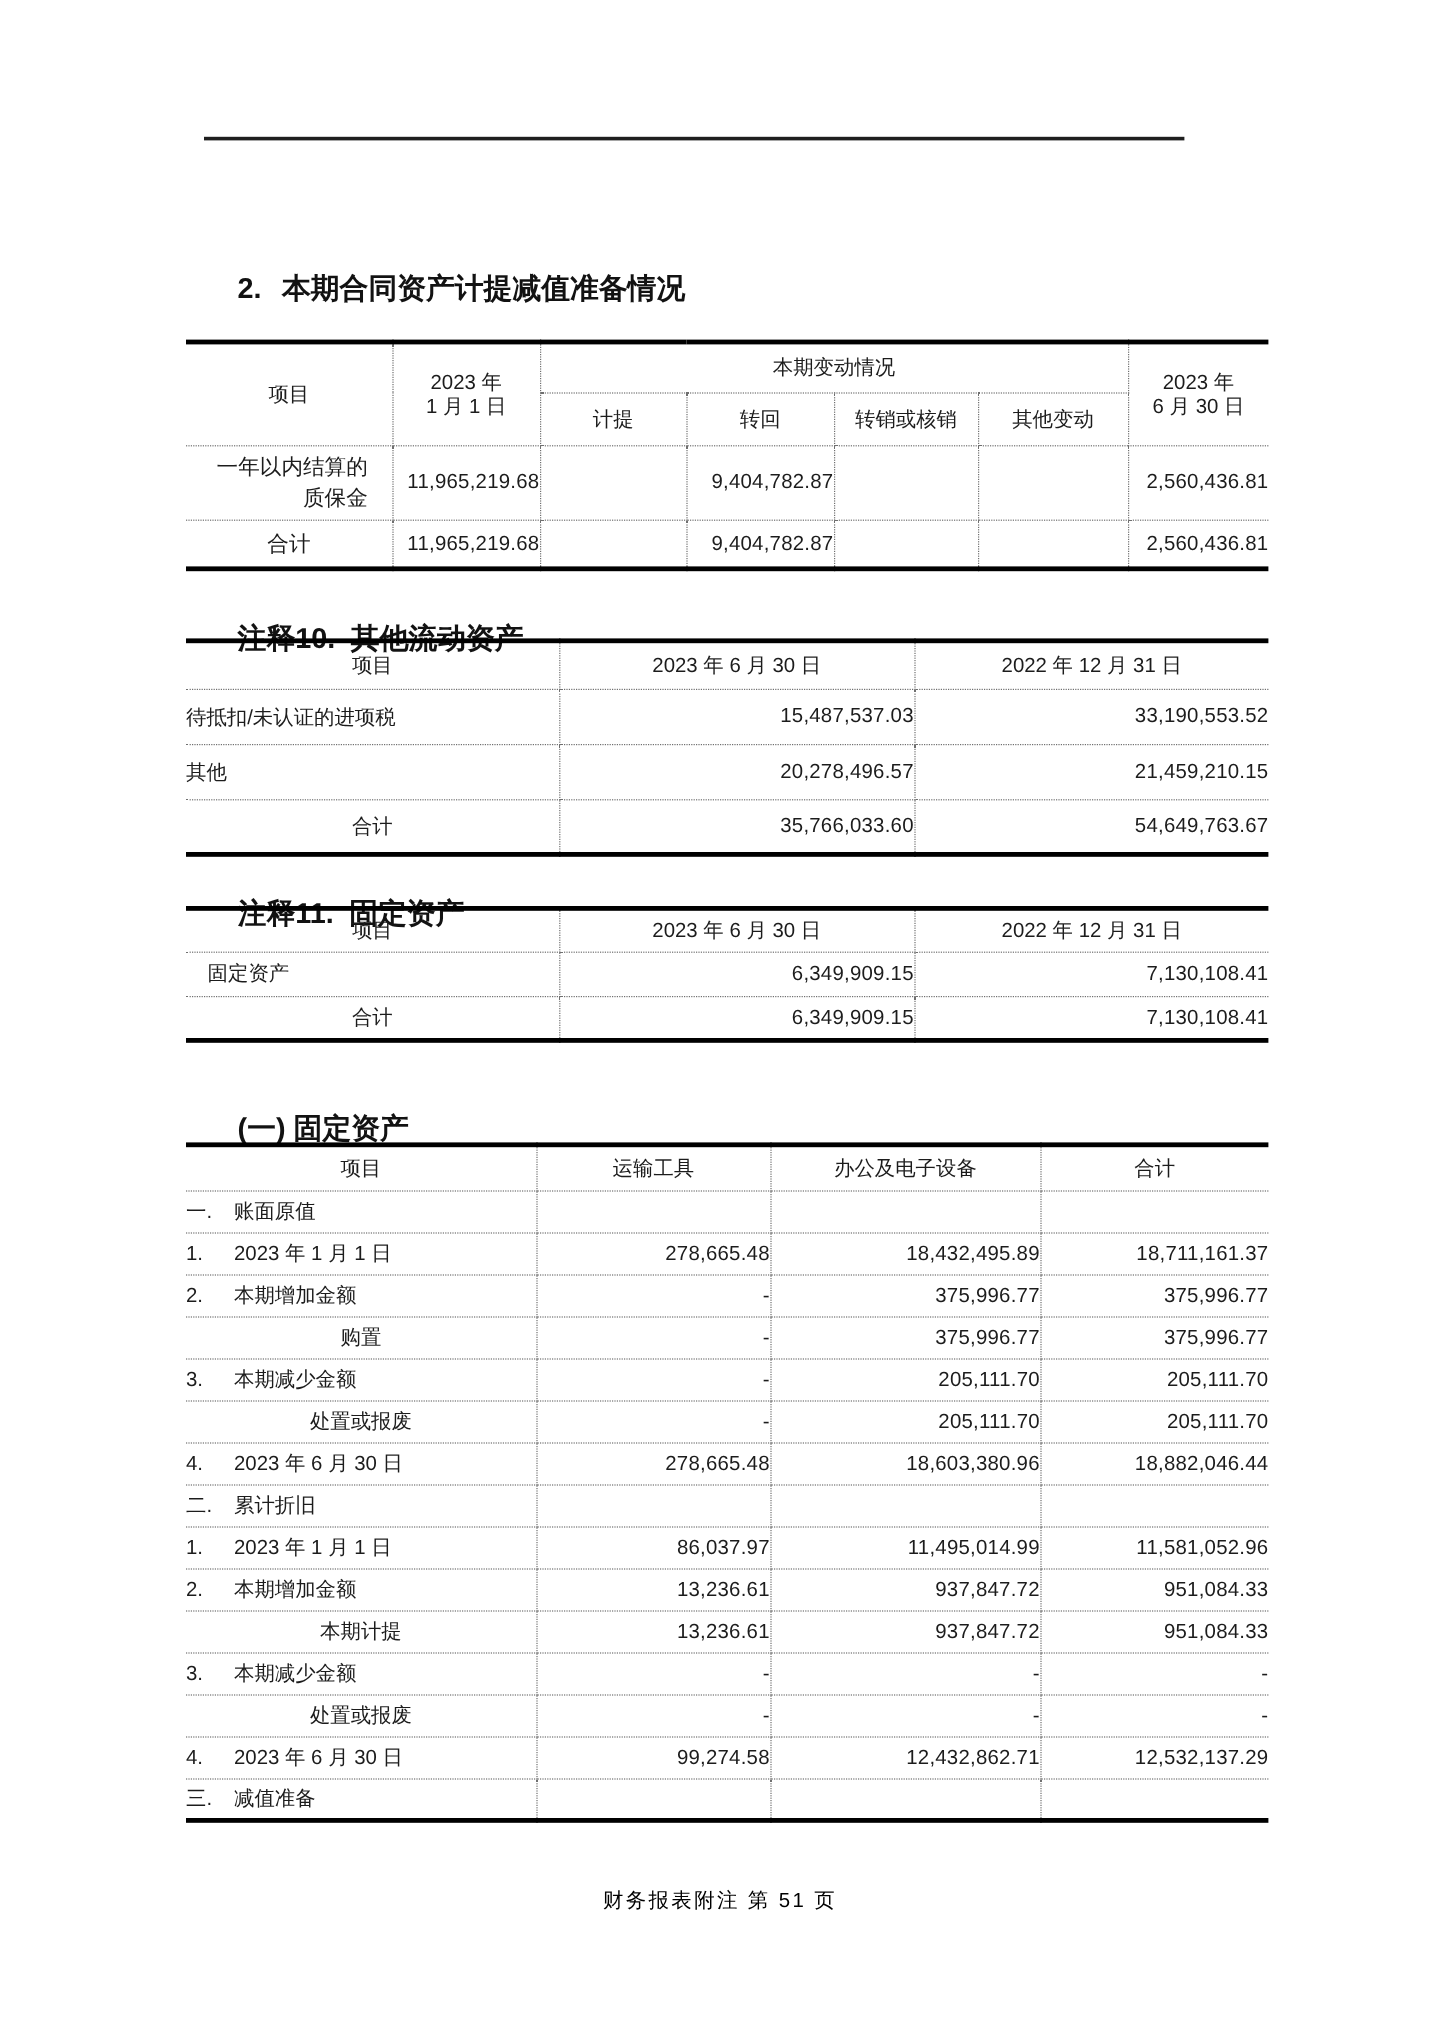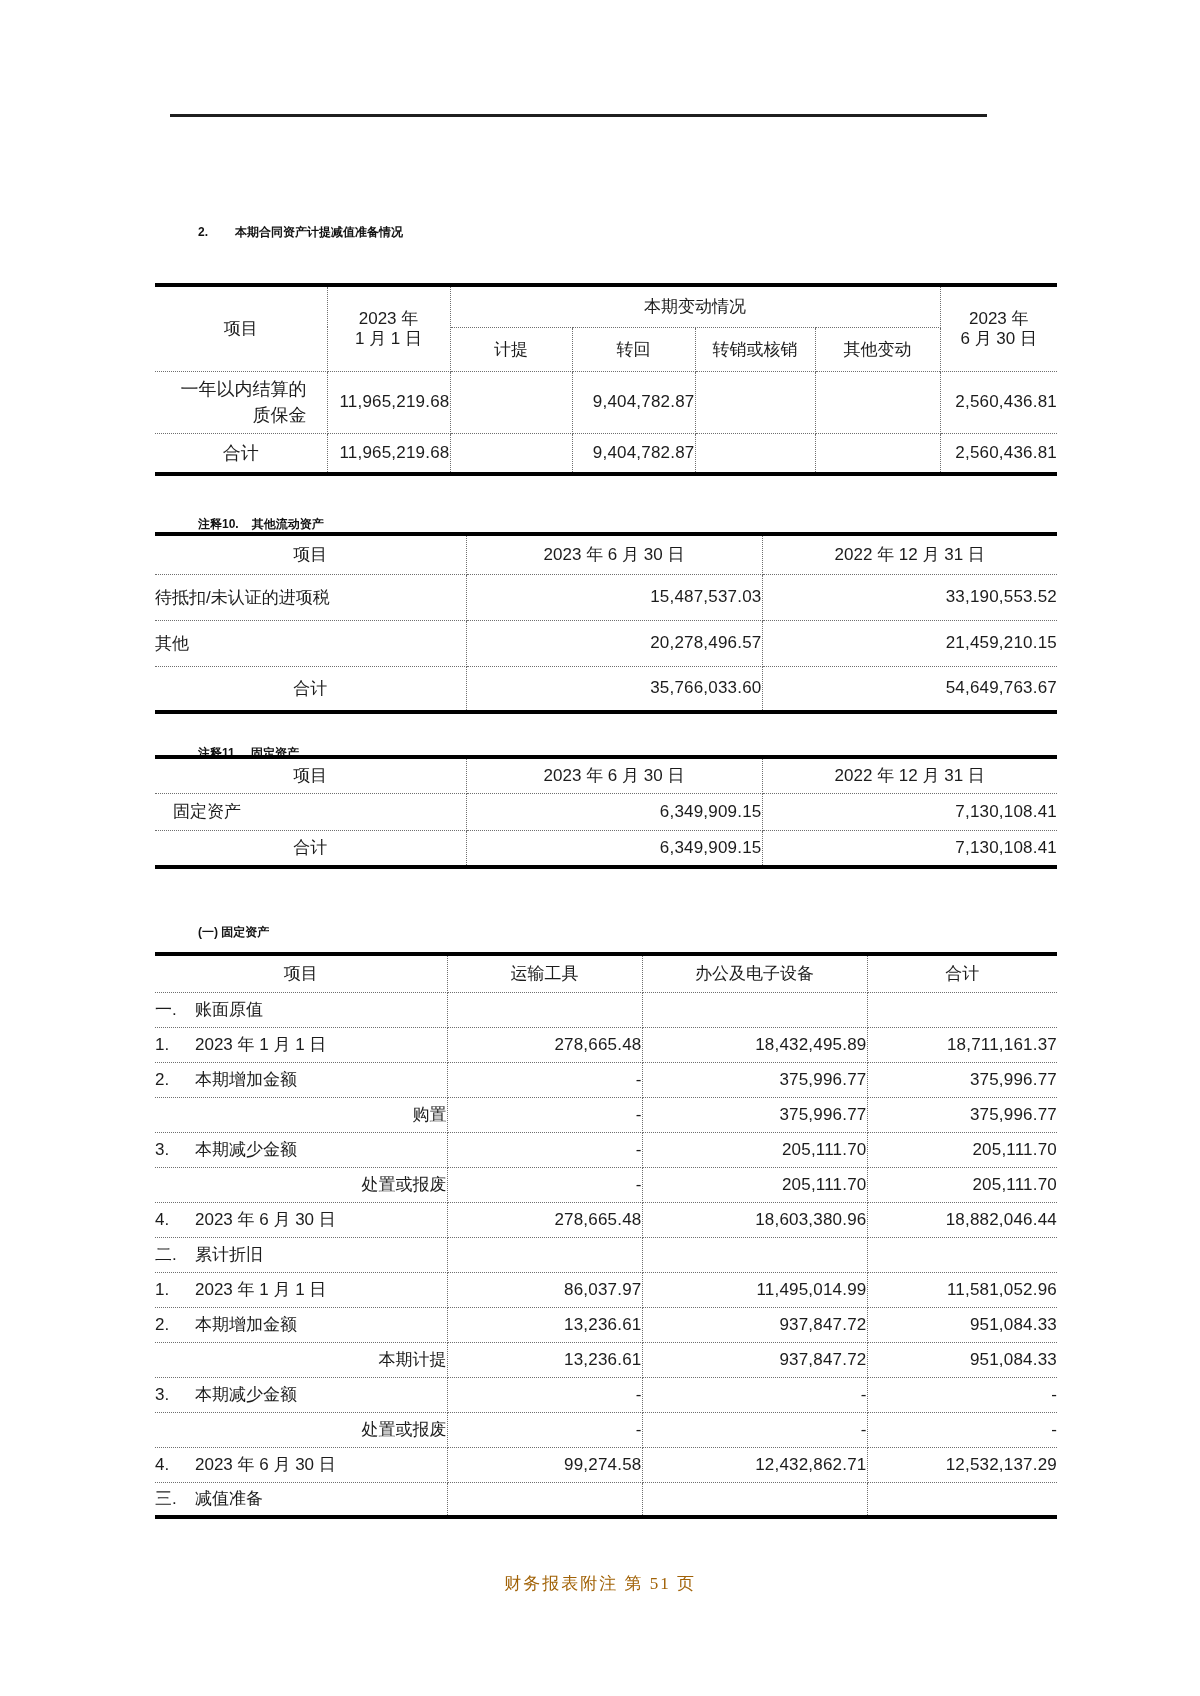--- a/index.html
+++ b/index.html
@@ -2,21 +2,21 @@
 <html><head>
 <meta charset="utf-8">
 <style>
   html,body{margin:0;padding:0;background:#e8e8e8;}
   .sheet{
     position:relative;width:1200px;height:1696px;background:#ffffff;
     font-family:"Liberation Sans",sans-serif;color:#1a1a1a;overflow:hidden;
   }
   .toprule{position:absolute;left:170px;top:114px;width:817px;height:3px;background:#1f1f1f;}
 
-  .heading{position:absolute;left:198px;font-size:12px;font-weight:bold;color:#121212;white-space:nowrap;}
+  .heading{position:absolute;left:198px;font-size:24px;font-weight:bold;color:#121212;white-space:nowrap;}
   .hno{display:inline-block;min-width:37px;}
   .hno.tight{min-width:0;margin-right:13px;}
 
   table.t{
     position:absolute;left:155px;border-collapse:collapse;table-layout:fixed;
     border-top:4px solid #000;border-bottom:4px solid #000;
   }
   table.t td{
     border:1px dotted #6f6f6f;vertical-align:middle;
     font-size:17px;color:#1c1c1c;overflow:hidden;padding:0;
@@ -31,25 +31,25 @@
   .ln{display:block;line-height:20px;}
 
   
   .t1 td.lblwrap{
     text-align:right;padding-left:17px;padding-right:20px;
     font-size:18px;line-height:26px;
   }
   
   td.rowlabel{text-align:left;padding-left:17px;white-space:nowrap;}
   td.rowlabel .no{display:inline-block;width:40px;}
-  td.sublabel{text-align:right;padding-left:42px;white-space:nowrap;}
+  td.sublabel{text-align:center;padding-left:42px;white-space:nowrap;}
 
   .footer{
     position:absolute;left:0;top:1572px;width:1200px;text-align:center;
-    font-family:Liberation Serif, serif;font-size:17px;color:#a16207;letter-spacing:2px;
+    font-family:Liberation Sans, sans-serif;font-size:17px;color:#000000;letter-spacing:2px;
   }
 </style>
 </head>
 <body>
 
 <div class="sheet">
 
   <div class="toprule"></div>
 
   <div class="heading" style="top:224px">

